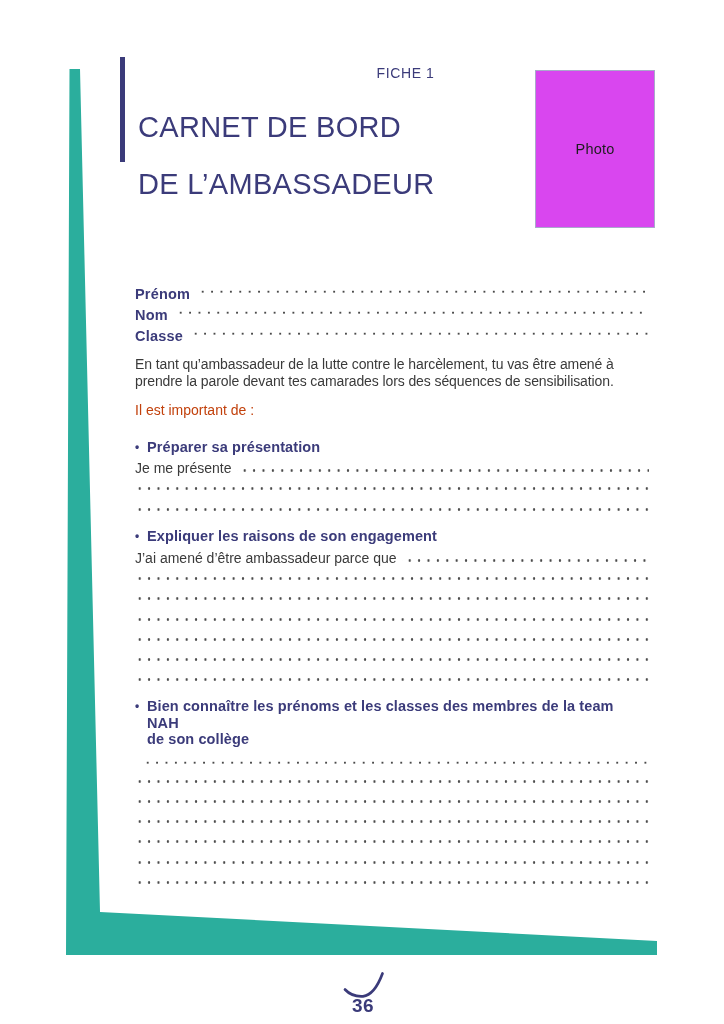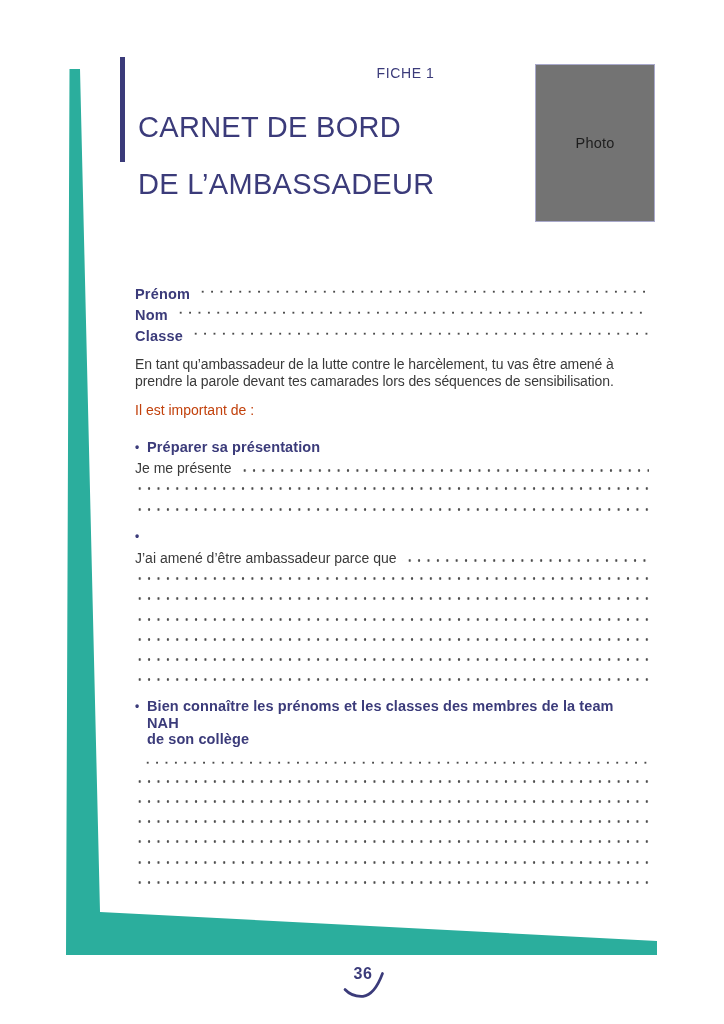--- a/index.html
+++ b/index.html
@@ -12,23 +12,23 @@
   .swoosh { position:absolute; left:0; top:0; width:724px; height:1024px; z-index:0; }
 
   
   .title-block { position:absolute; left:120px; top:57px; display:flex; z-index:2; }
   .title-bar { width:5px; height:105px; background:#3B3B7A; margin-right:13px; }
   .titles { padding-top:2px; color:#3B3B7A; }
   .kicker { font-size:14px; line-height:28px; font-weight:400; letter-spacing:0.6px;text-align:right; }
   .title  { font-size:29px; line-height:33px; font-weight:400; letter-spacing:0.3px;margin-top:24px; }
 
   .photo-box {
-    position:absolute; left:535px; top:64px; width:118px; height:156px;
+    position:absolute; left:535px; top:70px; width:118px; height:156px;
     border:1px solid #A9A9CB; display:flex; align-items:center; justify-content:center;
-    z-index:2; background:#737373;
+    z-index:2; background:#d946ef;
   }
   .photo-box span { font-size:14.5px; color:#1d1d1d; letter-spacing:0.2px; }
 
   
   .content { position:absolute; left:135px; top:283px; width:514px; z-index:2; }
 
   .frow { display:flex; align-items:center; height:21px; }
   .flabel { font-weight:700; color:#3B3B7A; font-size:14.5px; line-height:20px; letter-spacing:0.2px; }
 
   .dots {
@@ -45,22 +45,22 @@
   .section:nth-child(1) { margin-top:20px; }
   .section:nth-child(2) { margin-top:10px; }
   .section:nth-child(3) { margin-top:9px; }
   .sec-head { display:flex; color:#3B3B7A; font-weight:700; font-size:14.5px; line-height:16.5px; letter-spacing:0.1px; }
   .bullet { width:12px; font-size:12px; line-height:16.5px; }
   .htext { white-space:pre-line; }
   .prow { display:flex; align-items:flex-end; height:22px; margin-top:1px; }
   .prompt { font-size:14px; line-height:20px; color:#3A3A3A; }
 
   
-  .pagenum { position:absolute; left:349px; top:965px; width:28px; text-align:center;
-             font-size:16px; font-weight:700; color:#3B3B7A; letter-spacing:0.5px; z-index:2; }
+  .pagenum { position:absolute; left:349px; top:995px; width:28px; text-align:center;
+             font-size:19px; font-weight:700; color:#3B3B7A; letter-spacing:0.5px; z-index:2; }
   .smile { position:absolute; left:340px; top:969px; z-index:1; }
 </style>
 </head>
 <body>
 
 <div class="page">
 
   <svg class="swoosh" viewBox="0 0 724 1024" xmlns="http://www.w3.org/2000/svg" aria-hidden="true">
     <polygon points="69.5,69 80,69 100,912 657,941 657,955 66,955" fill="#2BAE9D"></polygon>
   </svg>
@@ -105,20 +105,21 @@
           <div class="prow">
             <span class="prompt">Je me présente</span>
             <span class="dots dots-fill"></span>
           </div>
           <div class="dots dotline"></div>
           <div class="dots dotline"></div>
         </div>
         <div class="section">
           <div class="sec-head">
             <span class="bullet">•</span>
+            <span class="htext">Expliquer les raisons de son engagement</span>
           </div>
           <div class="prow">
             <span class="prompt">J’ai amené d’être ambassadeur parce que</span>
             <span class="dots dots-fill"></span>
           </div>
           <div class="dots dotline"></div>
           <div class="dots dotline"></div>
           <div class="dots dotline"></div>
           <div class="dots dotline"></div>
           <div class="dots dotline"></div>

